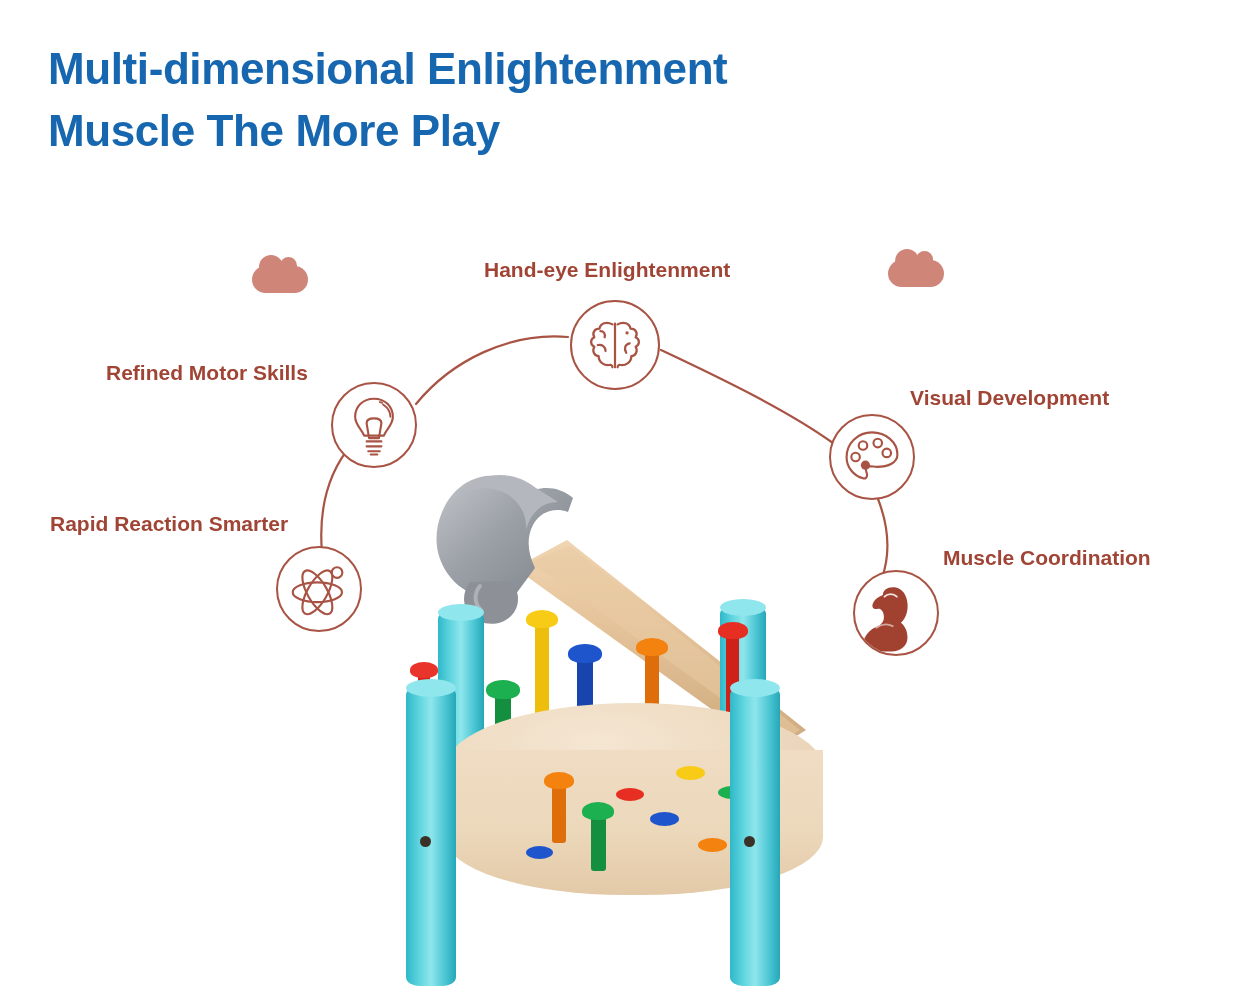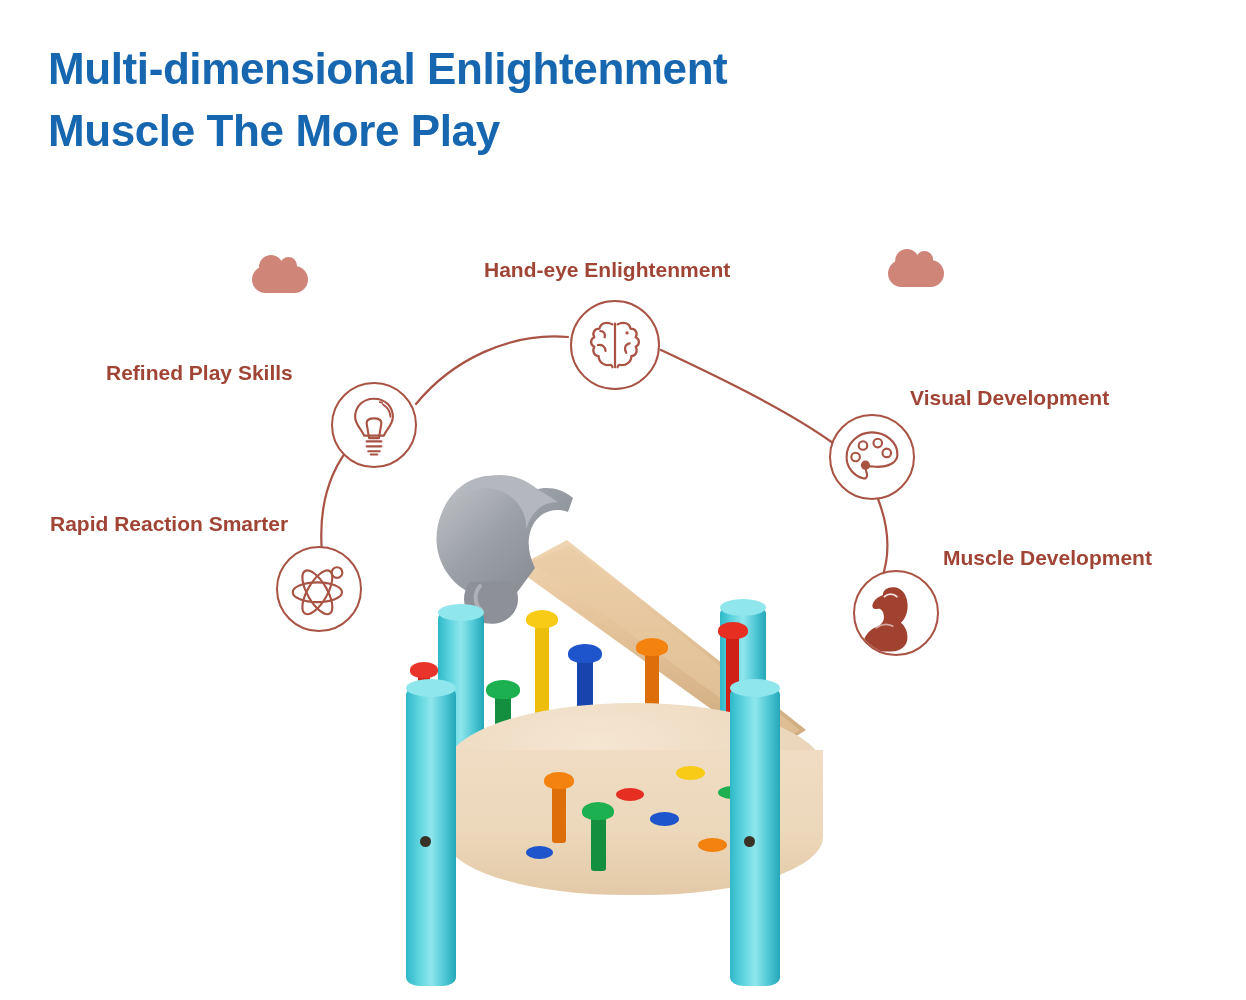--- a/index.html
+++ b/index.html
@@ -185,21 +185,21 @@
         <path d="M33 34 C37 34, 39 37, 38 41"></path>
         <path d="M30 50 C35 49, 39 52, 39 57"></path>
         <path d="M67 48 C62 49, 60 54, 63 59"></path>
       </g>
       <circle cx="64" cy="36" r="1.9" fill="#a85344"></circle>
     </svg>
   </div>
 </div>
 
 <div class="feature-node">
-  <div class="feature-label" style="left:106px; top:361px;">Refined Play Skills</div>
+  <div class="feature-label" style="left:106px; top:361px;">Refined Motor Skills</div>
   <div class="feature-circle" style="left:331px; top:382px; width:86px; height:86px;">
     <svg width="82" height="82" viewBox="0 0 100 100">
       <g fill="none" stroke="#a85344" stroke-width="2.6" stroke-linecap="round" stroke-linejoin="round">
         <path d="M50 18 C36 18, 27 28, 27 40 C27 50, 35 55, 38 63 L62 63 C65 55, 73 50, 73 40 C73 28, 64 18, 50 18 Z"></path>
         <path d="M41 48 C41 44, 45 42, 50 42 C55 42, 59 44, 59 48 L56 66 L44 66 Z"></path>
         <line x1="41" y1="70" x2="59" y2="70"></line>
         <line x1="41" y1="76" x2="59" y2="76"></line>
         <line x1="43" y1="82" x2="57" y2="82"></line>
         <path d="M46 86 L54 86"></path>
         <path d="M61 25 C67 29, 70 34, 70 40" stroke-width="2.2"></path>
@@ -235,21 +235,21 @@
         <circle cx="57" cy="33" r="5.2"></circle>
         <circle cx="68" cy="45" r="5.2"></circle>
         <circle cx="30" cy="50" r="5.2"></circle>
       </g>
       <circle cx="42" cy="60" r="5.6" fill="#a85344"></circle>
     </svg>
   </div>
 </div>
 
 <div class="feature-node">
-  <div class="feature-label" style="left:943px; top:546px;">Muscle Development</div>
+  <div class="feature-label" style="left:943px; top:546px;">Muscle Coordination</div>
   <div class="feature-circle" style="left:853px; top:570px; width:86px; height:86px; overflow:hidden;">
     <svg width="82" height="82" viewBox="0 0 100 100">
       <path d="M34 28 C34 21, 42 17, 50 19 C58 21, 63 28, 64 38
                C65 48, 62 56, 56 62 C61 66, 64 72, 64 80
                C64 90, 56 97, 44 97 L14 97 C10 97, 8 93, 9 89
                C11 78, 18 70, 28 66 C34 63, 36 58, 35 52
                C34 46, 30 44, 27 45 C22 46, 20 42, 22 38
                C24 33, 29 30, 34 28 Z" fill="#a0422f"></path>
       <path d="M36 30 C40 26, 47 26, 51 30" fill="none" stroke="#ffffff" stroke-width="2.4" stroke-linecap="round" opacity="0.85"></path>
       <path d="M26 68 C33 63, 40 63, 46 66" fill="none" stroke="#ffffff" stroke-width="2.2" stroke-linecap="round" opacity="0.55"></path>

